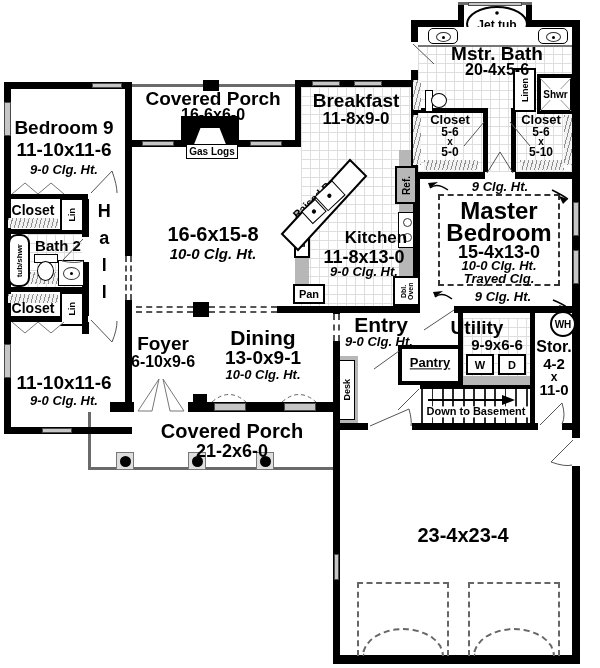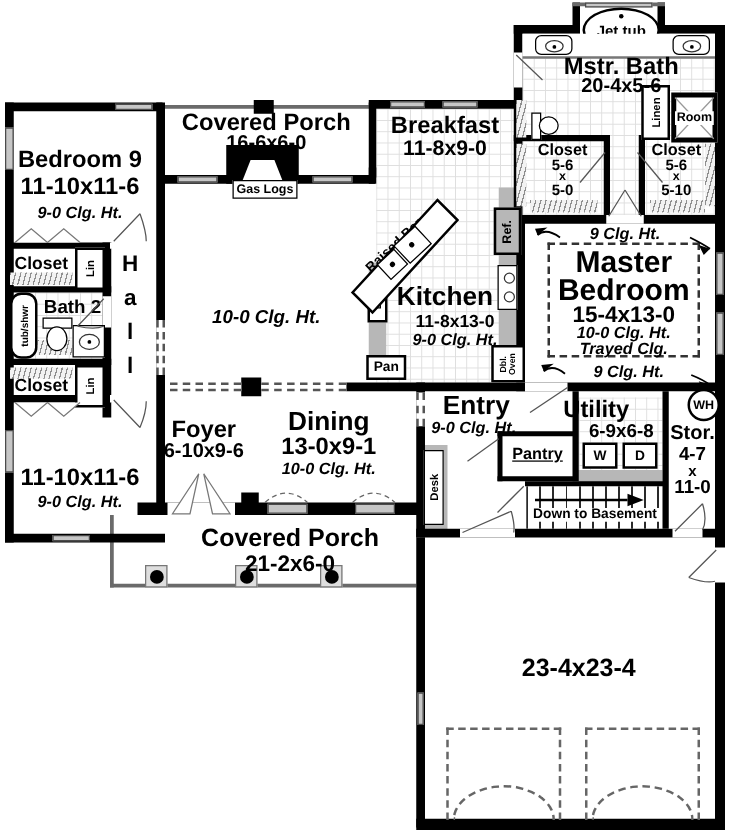--- a/index.html
+++ b/index.html
@@ -151,21 +151,21 @@
       <span class="dot" style="left:13px;top:7px;width:3px;height:3px"></span>
     </div>
 
   <div class="a" style="left:425px;top:90px;width:6px;height:20px;border:1px solid #000;background:#fff"></div>
   <div class="oval" style="left:431px;top:93px;width:16px;height:15px;border-width:1px"></div>
 
   <div class="box" style="left:513px;top:68px;width:23px;height:44px">
       <span class="vt" style="font-size:9px">Linen</span>
     </div>
   <div class="box" style="left:537px;top:74px;width:37px;height:40px;border-width:4px">
-      <span style="background:#fff;padding:0 1px;font-size:10px;z-index:2">Room</span>
+      <span style="background:#fff;padding:0 1px;font-size:10px;z-index:2">Shwr</span>
     </div>
 
   <div class="a" style="left:181px;top:116px;width:58px;height:31px;background:#000"></div>
   <div class="a" style="left:193px;top:128px;width:34px;height:19px;background:#fff;clip-path:polygon(0 100%,22% 0,78% 0,100% 100%)"></div>
   <div class="box box1" style="left:186px;top:144px;width:52px;height:15px;font-size:10px">
       <span>Gas Logs</span>
     </div>
 
   <div class="box" style="left:294px;top:224px;width:16px;height:34px">
       <span class="vt" style="font-size:8px">DW</span>
@@ -245,26 +245,27 @@
   <div class="lbl" style="left:450px;top:120px;font-size:13px">Closet</div>
   <div class="lbl" style="left:450px;top:132px;font-size:12px">5-6</div>
   <div class="lbl" style="left:450px;top:142px;font-size:10px">x</div>
   <div class="lbl" style="left:450px;top:152px;font-size:12px">5-0</div>
 
   <div class="lbl" style="left:541px;top:120px;font-size:13px">Closet</div>
   <div class="lbl" style="left:541px;top:132px;font-size:12px">5-6</div>
   <div class="lbl" style="left:541px;top:142px;font-size:10px">x</div>
   <div class="lbl" style="left:541px;top:152px;font-size:12px">5-10</div>
 
+  <div class="lbl" style="left:213px;top:234px;font-size:20px">16-6x15-8</div>
   <div class="lbl it" style="left:213px;top:254px;font-size:15px">10-0 Clg. Ht.</div>
 
   <div class="lbl" style="left:316px;top:197px;font-size:11px;transform:translate(-50%,-50%) rotate(-43deg)">Raised Bar</div>
 
-  <div class="lbl" style="left:356px;top:238px;font-size:21px">Kitchen</div>
-  <div class="lbl" style="left:364px;top:257px;font-size:14px">11-8x13-0</div>
+  <div class="lbl" style="left:376px;top:238px;font-size:17px">Kitchen</div>
+  <div class="lbl" style="left:364px;top:257px;font-size:18px">11-8x13-0</div>
   <div class="lbl it" style="left:364px;top:272px;font-size:13px">9-0 Clg. Ht.</div>
 
   <div class="lbl it" style="left:500px;top:187px;font-size:13px">9 Clg. Ht.</div>
   <div class="lbl" style="left:499px;top:211px;font-size:24px">Master</div>
   <div class="lbl" style="left:499px;top:233px;font-size:24px">Bedroom</div>
   <div class="lbl" style="left:499px;top:252px;font-size:18px">15-4x13-0</div>
   <div class="lbl it" style="left:499px;top:266px;font-size:13px">10-0 Clg. Ht.</div>
   <div class="lbl it" style="left:499px;top:279px;font-size:13px">Trayed Clg.</div>
   <div class="lbl it" style="left:503px;top:297px;font-size:13px">9 Clg. Ht.</div>
 
@@ -281,24 +282,24 @@
 
   <div class="lbl" style="left:263px;top:338px;font-size:21px">Dining</div>
   <div class="lbl" style="left:263px;top:358px;font-size:19px">13-0x9-1</div>
   <div class="lbl it" style="left:263px;top:375px;font-size:13px">10-0 Clg. Ht.</div>
 
   <div class="lbl" style="left:381px;top:325px;font-size:21px">Entry</div>
   <div class="lbl it" style="left:379px;top:342px;font-size:13px">9-0 Clg. Ht.</div>
   <div class="lbl" style="left:430px;top:363px;font-size:13px;text-decoration:underline">Pantry</div>
 
   <div class="lbl" style="left:477px;top:328px;font-size:19px">Utility</div>
-  <div class="lbl" style="left:497px;top:345px;font-size:15px">6-9x6-8</div>
+  <div class="lbl" style="left:497px;top:345px;font-size:15px">9-9x6-6</div>
 
   <div class="lbl" style="left:554px;top:347px;font-size:16px">Stor.</div>
-  <div class="lbl" style="left:554px;top:364px;font-size:15px">4-7</div>
+  <div class="lbl" style="left:554px;top:364px;font-size:15px">4-2</div>
   <div class="lbl" style="left:554px;top:377px;font-size:12px">x</div>
   <div class="lbl" style="left:554px;top:390px;font-size:15px">11-0</div>
 
   <div class="lbl" style="left:232px;top:431px;font-size:20px">Covered Porch</div>
   <div class="lbl" style="left:232px;top:451px;font-size:18px">21-2x6-0</div>
 
   <div class="lbl" style="left:463px;top:535px;font-size:20px">23-4x23-4</div>
 
   <svg class="overlay" width="600" height="668" viewBox="0 0 600 668">
 

